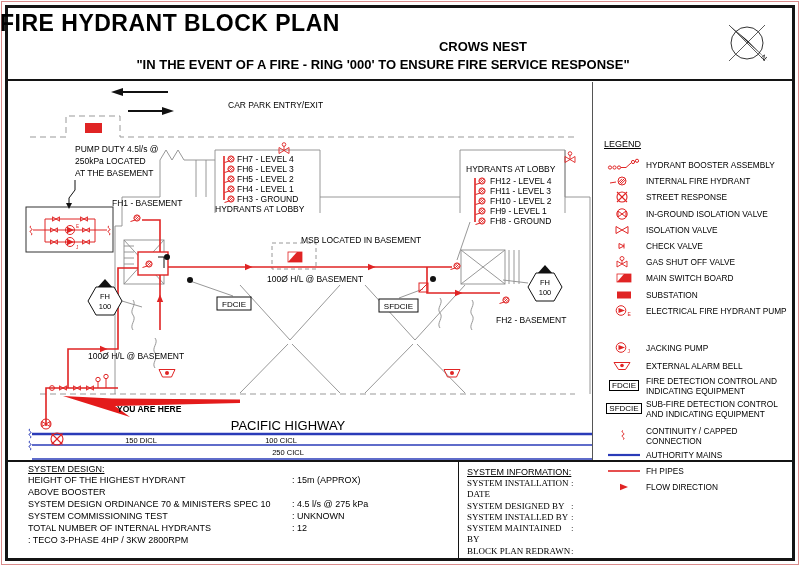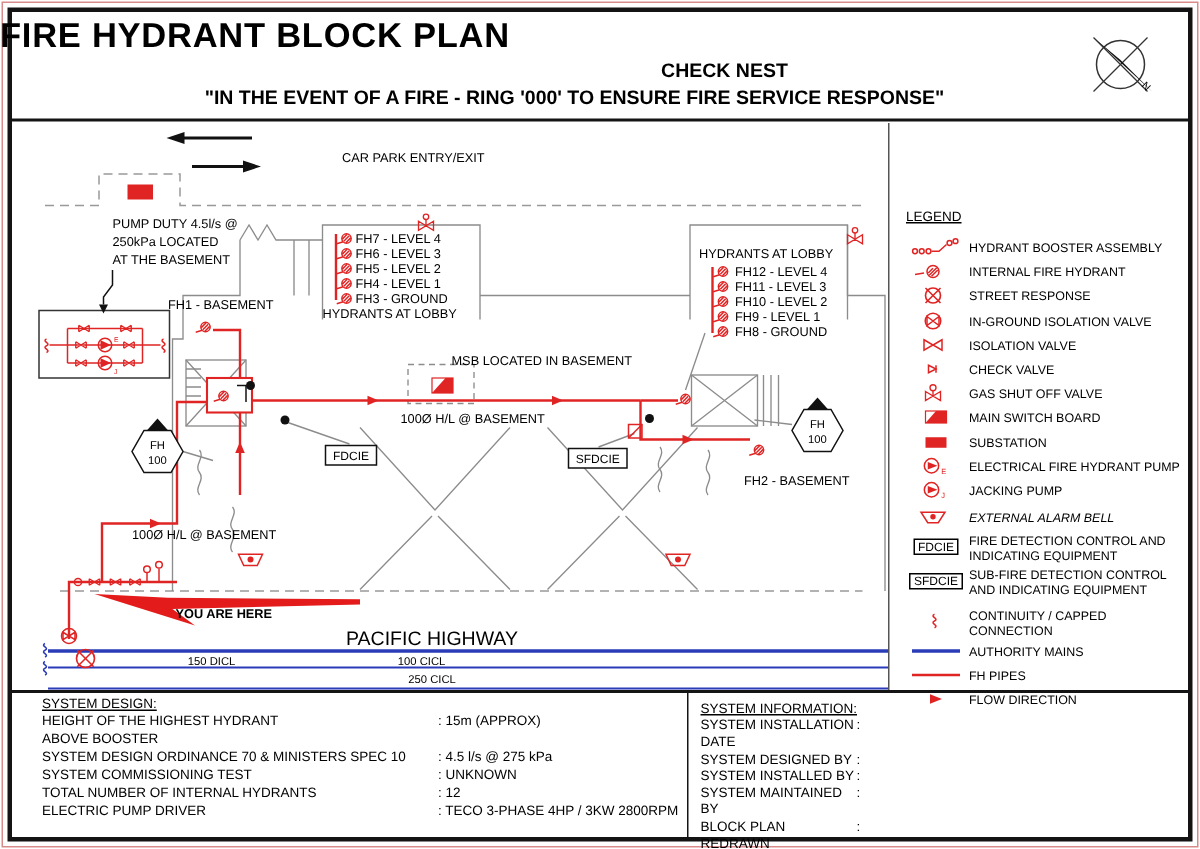--- a/index.html
+++ b/index.html
@@ -23,38 +23,38 @@
   .t85{font-size:8.5px;} .t75{font-size:7.5px;} .t8{font-size:8px;}
   .tbold{font-weight:bold;}
   .thwy{font-size:13px;}
   
   .legend{position:absolute;left:602px;top:139px;width:192px;}
   .legend-title{font-size:9px;text-decoration:underline;margin:0 0 9px 2px;}
   .lrow{display:flex;align-items:center;margin-bottom:2.2px;min-height:10.5px;}
   .lsym{width:44px;flex:none;display:flex;justify-content:center;align-items:center;}
   .llabel{font-size:8.3px;line-height:10px;}
   .lbox{border:1px solid #000;font-size:8px;padding:0 2px;white-space:nowrap;}
-  .mt3{margin-top:3px;} .mt4{margin-top:4px;font-style:italic;} .mt5{margin-top:2px;} .mt7{margin-top:7px;}
+  .mt3{margin-top:3px;} .mt4{margin-top:4px;} .mt5{margin-top:23px;} .mt7{margin-top:7px;}
   
   .sysdesign{position:absolute;left:28px;top:463px;width:428px;font-size:9px;}
   .sysinfo{position:absolute;left:467px;top:466px;width:318px;font-size:9px;}
   .sec-title{text-decoration:underline;line-height:12px;}
   .sd-row{display:flex;line-height:11.9px;}
   .sd-label{width:264px;flex:none;}
-  .si-row{display:flex;line-height:11.3px;}
+  .si-row{display:flex;line-height:11.3px;font-family:Liberation Serif, serif;}
   .si-label{width:104px;flex:none;}
 </style>
 </head>
 <body>
 
 <div class="frame-red"></div>
 <div class="frame-black"></div>
 
 <div class="page-title">FIRE HYDRANT BLOCK PLAN</div>
-<div class="page-subtitle">CHECK NEST</div>
+<div class="page-subtitle">CROWS NEST</div>
 <div class="page-warning">"IN THE EVENT OF A FIRE - RING '000' TO ENSURE FIRE SERVICE RESPONSE"</div>
 
 <svg class="compass-svg" width="88" height="64" viewBox="708 12 88 64">
   <circle cx="747" cy="43" r="16" fill="none" stroke="#333" stroke-width="1"></circle>
   <line x1="729" y1="25" x2="765" y2="61" stroke="#333" stroke-width="0.8"></line>
   <line x1="765" y1="25" x2="729" y2="61" stroke="#333" stroke-width="0.8"></line>
   <polygon points="768,61 729,25 747,40" fill="#111"></polygon>
   <text x="762" y="58" font-size="7" transform="rotate(45 762 56)">N</text>
 </svg>
 
@@ -481,21 +481,20 @@
   </div>
   <div class="sd-row">
     <span class="sd-label">SYSTEM COMMISSIONING TEST</span>
     <span class="sd-value">: UNKNOWN</span>
   </div>
   <div class="sd-row">
     <span class="sd-label">TOTAL NUMBER OF INTERNAL HYDRANTS</span>
     <span class="sd-value">: 12</span>
   </div>
   <div class="sd-row">
-    <span class="sd-label">ELECTRIC PUMP DRIVER</span>
     <span class="sd-value">: TECO 3-PHASE 4HP / 3KW 2800RPM</span>
   </div>
 </div>
 
 <div class="sysinfo">
   <div class="sec-title">SYSTEM INFORMATION:</div>
   <div class="si-row">
     <span class="si-label">SYSTEM INSTALLATION DATE</span>
     <span>:</span>
   </div>

